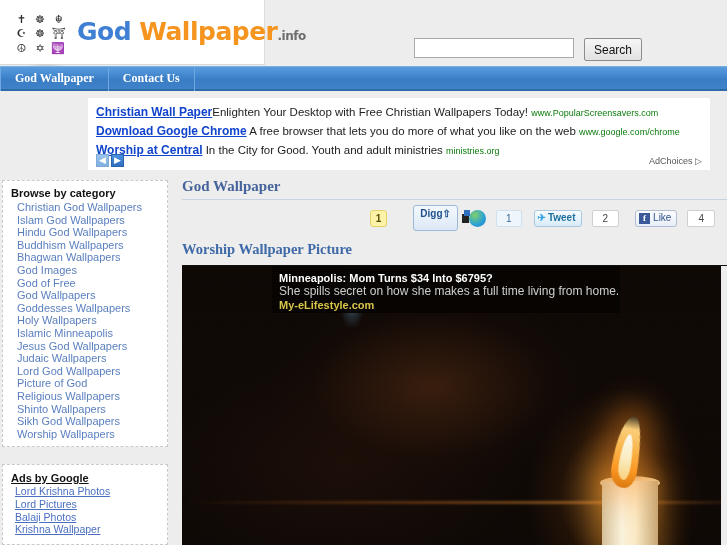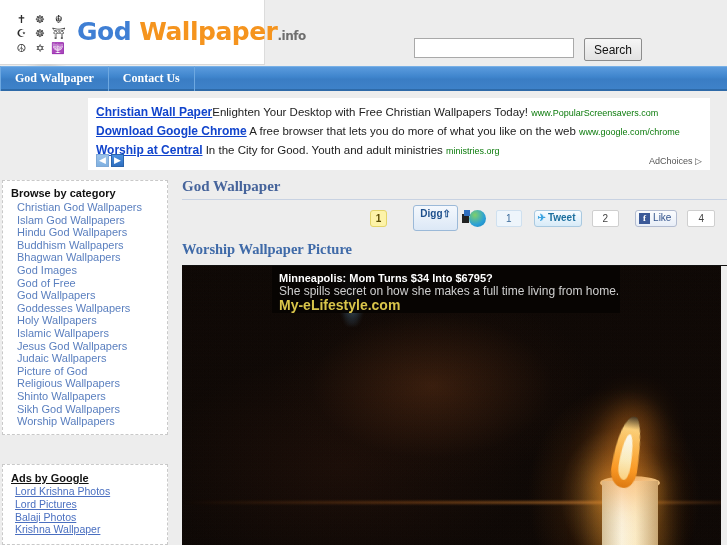--- a/index.html
+++ b/index.html
@@ -344,21 +344,21 @@
     z-index: 4;
   }
   #overlay-head {
     color: #ffffff; font-weight: bold; font-size: 11px; line-height: 14px;
     white-space: nowrap;
   }
   #overlay-sub {
     color: #cfcfcf; font-size: 12px; line-height: 13px; white-space: nowrap;
   }
   #overlay-url {
-    color: #d9c54a; font-weight: bold; font-size: 14px; line-height: 14px;
+    color: #d9c54a; font-weight: bold; font-size: 11px; line-height: 14px;
   }
 </style>
 </head>
 <body>
 
 <div id="page">
 
   <div id="header-white">
     <div id="logo-wrap">
       <div style="position:relative;">
@@ -421,23 +421,24 @@
     <a class="cat-link">Christian God Wallpapers</a>
     <a class="cat-link">Islam God Wallpapers</a>
     <a class="cat-link">Hindu God Wallpapers</a>
     <a class="cat-link">Buddhism Wallpapers</a>
     <a class="cat-link">Bhagwan Wallpapers</a>
     <a class="cat-link">God Images</a>
     <a class="cat-link">God of Free</a>
     <a class="cat-link">God Wallpapers</a>
     <a class="cat-link">Goddesses Wallpapers</a>
     <a class="cat-link">Holy Wallpapers</a>
-    <a class="cat-link">Islamic Wallpapers</a>
+    <a class="cat-link">Islamic Minneapolis</a>
     <a class="cat-link">Jesus God Wallpapers</a>
     <a class="cat-link">Judaic Wallpapers</a>
+    <a class="cat-link">Lord God Wallpapers</a>
     <a class="cat-link">Picture of God</a>
     <a class="cat-link">Religious Wallpapers</a>
     <a class="cat-link">Shinto Wallpapers</a>
     <a class="cat-link">Sikh God Wallpapers</a>
     <a class="cat-link">Worship Wallpapers</a>
   </div>
 
   <div id="ads-google-box">
     <div id="ads-google-title">Ads by Google</div>
     <a class="gad-link">Lord Krishna Photos</a>

